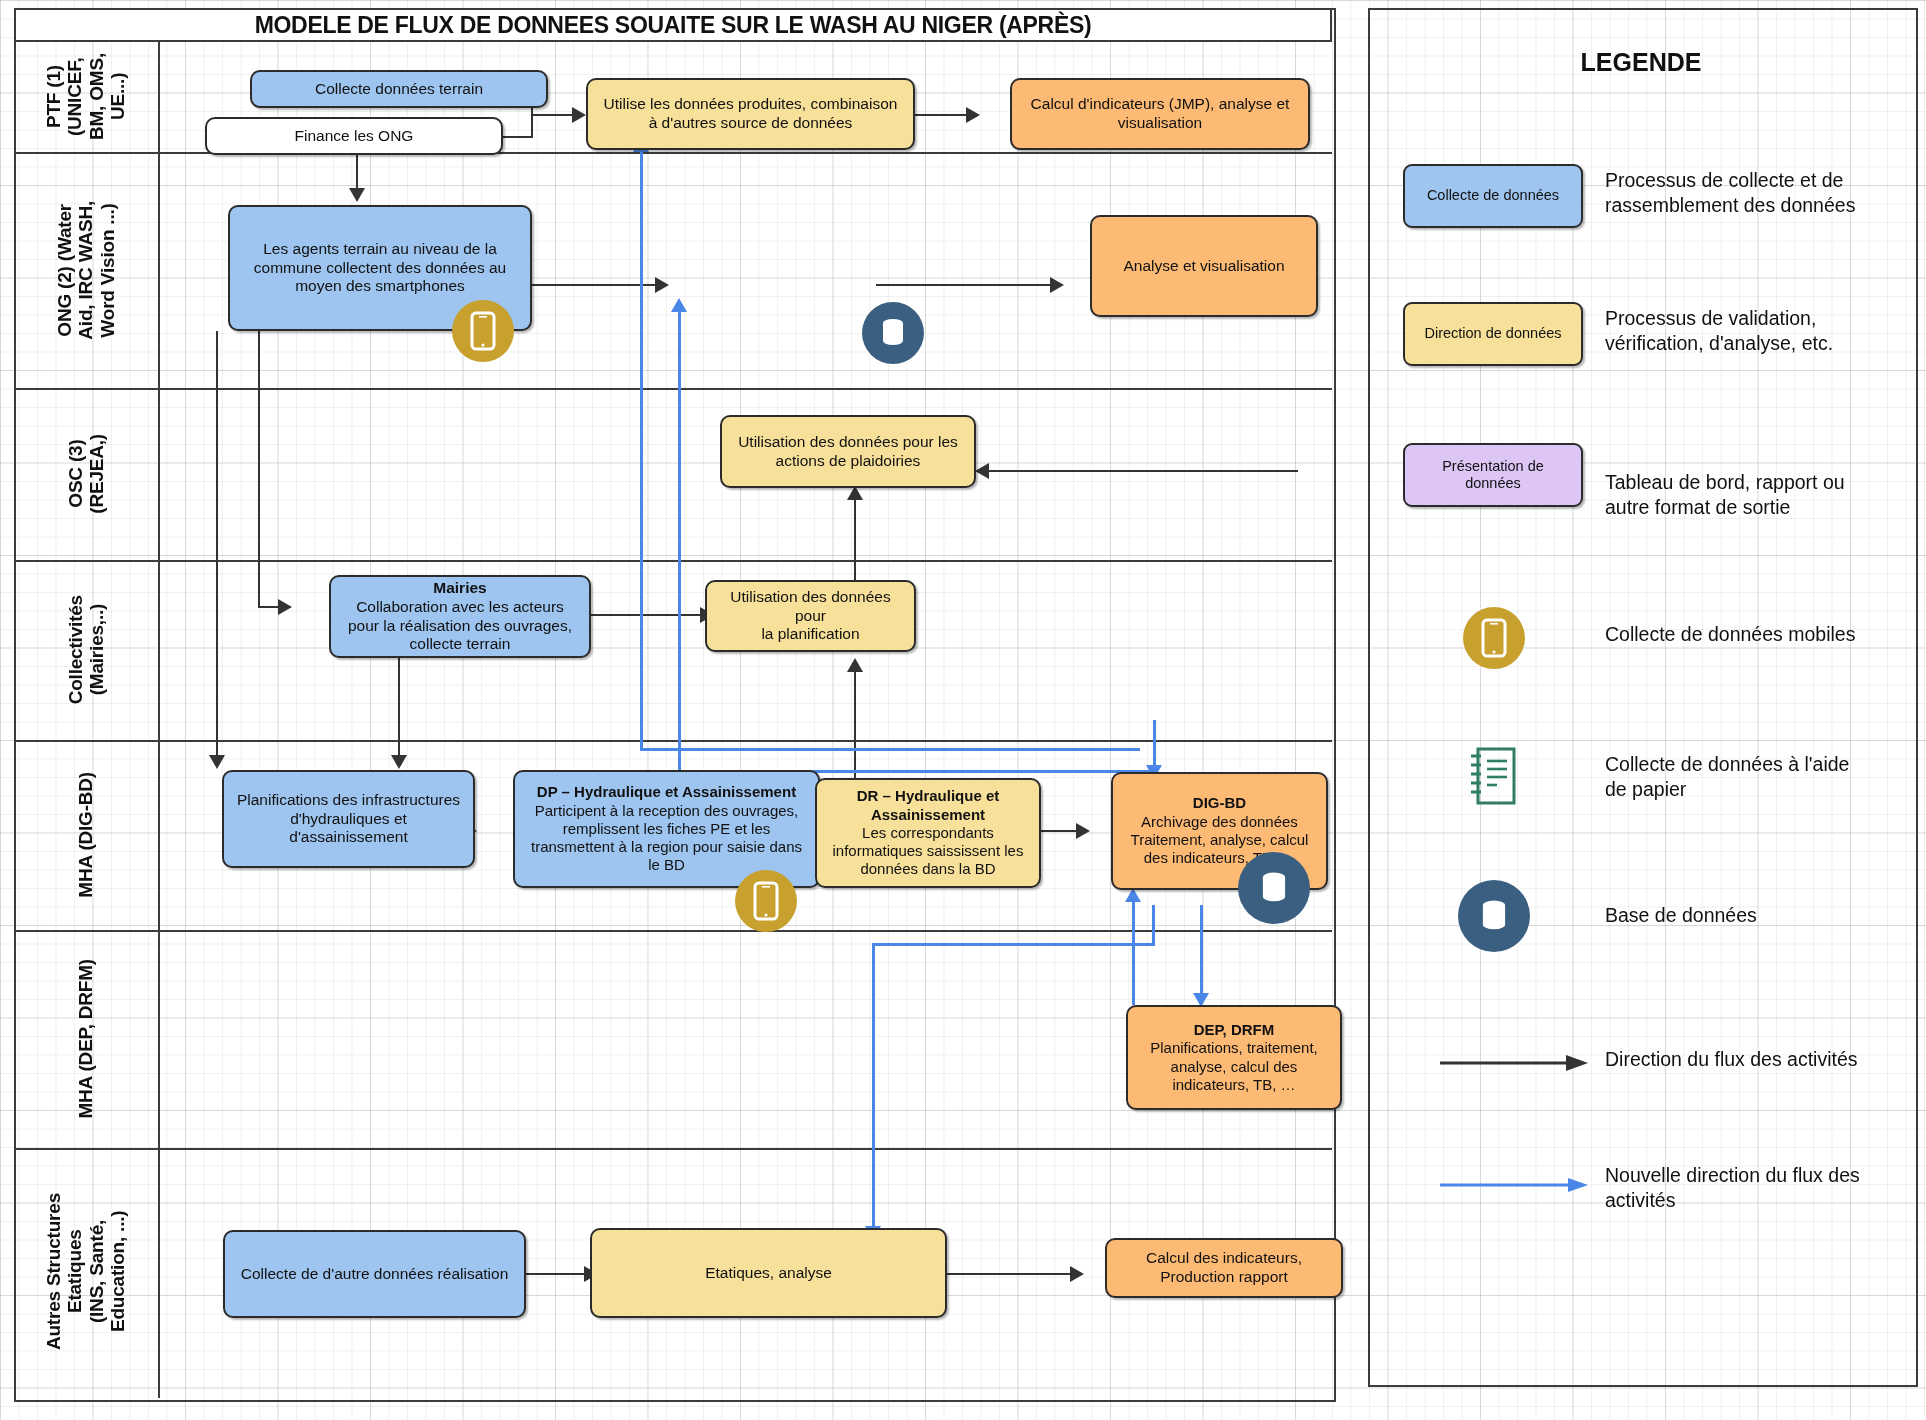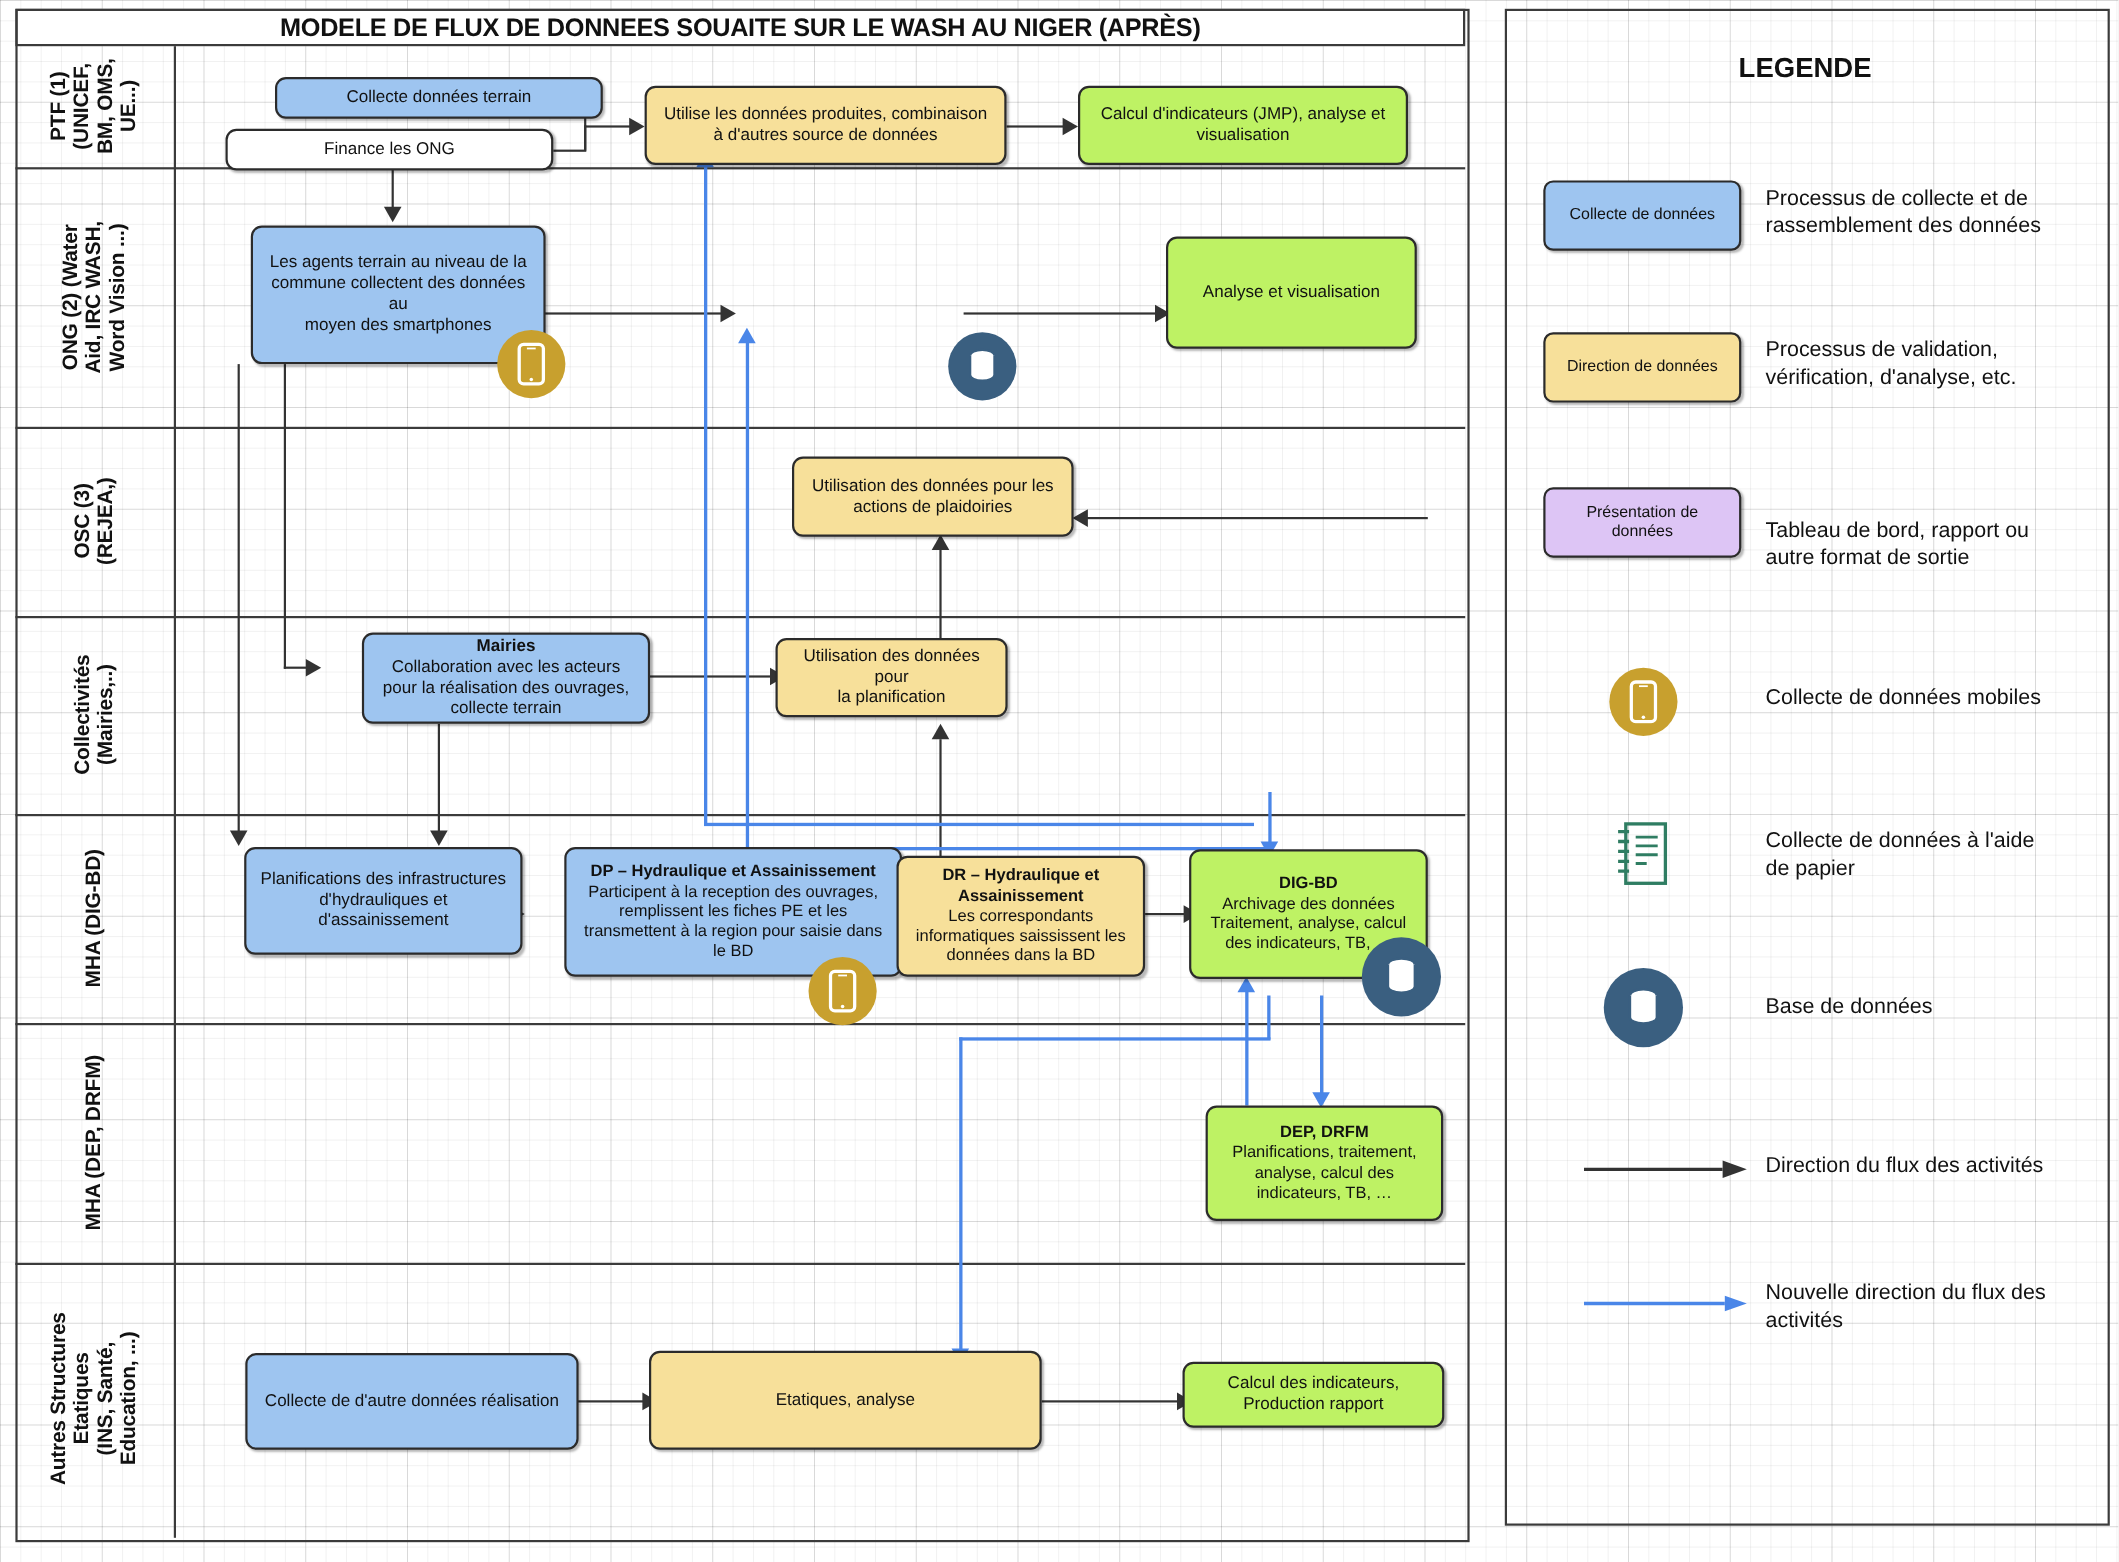--- a/index.html
+++ b/index.html
@@ -41,21 +41,21 @@
 
   
   .node{position:absolute;box-sizing:border-box;border:2px solid #2b2b2b;
     border-radius:10px;display:flex;align-items:center;justify-content:center;
     text-align:center;padding:4px 8px;color:#111;
     box-shadow:2px 2px 2px rgba(0,0,0,0.28);}
   .node .txt{font-size:15.5px;line-height:1.22;white-space:pre-line;}
   .node .ttl2{font-weight:bold;}
   .blue{background:#9ec5f0;margin-left:45px;}
   .yellow{background:#f7e09a;}
-  .purple{background:#bef264;}
+  .purple{background:#fdba74;margin-left:30px;}
   .white{background:#ffffff;}
   .narrow .txt{font-size:15px;}
 
   
   .ln{position:absolute;background:#333;}
   .lnb{position:absolute;background:#4a86e8;}
   .hline{height:2px;}
   .vline{width:2px;}
   .hlineb{height:2.5px;}
   .vlineb{width:2.5px;}
@@ -221,21 +221,21 @@
     </div>
   <div class="node yellow" style="left:586px;top:78px;width:329px;height:72px">
       <div class="txt">Utilise les données produites, combinaison
 à d'autres source de données</div>
     </div>
   <div class="node purple" style="left:980px;top:78px;width:300px;height:72px">
       <div class="txt">Calcul d'indicateurs (JMP), analyse et
 visualisation</div>
     </div>
 
-  <div class="node blue" style="left:183px;top:205px;width:268px;height:126px">
+  <div class="node blue" style="left:183px;top:205px;width:304px;height:126px">
       <div class="txt">Les agents terrain au niveau de la
 commune collectent des données au
 moyen des smartphones</div>
     </div>
   <div class="node purple" style="left:1060px;top:215px;width:228px;height:102px">
       <div class="txt">Analyse et visualisation</div>
     </div>
 
   <div class="node blue" style="left:284px;top:575px;width:262px;height:83px">
       <div class="txt"><b class="ttl2">Mairies</b><br><span>Collaboration avec les acteurs

